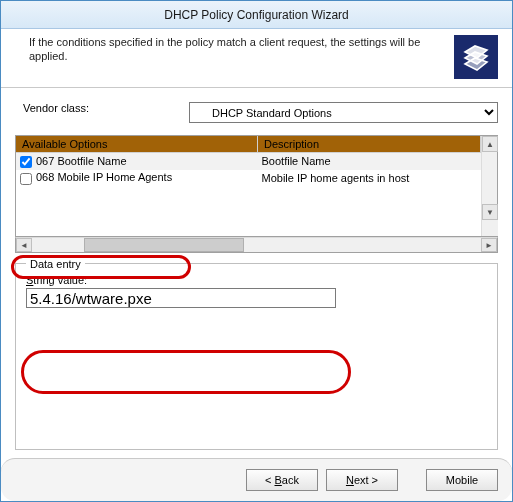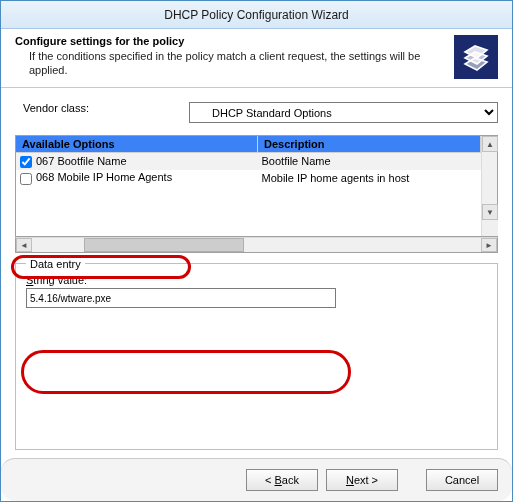--- a/index.html
+++ b/index.html
@@ -81,23 +81,23 @@
     overflow: hidden;
     position: relative;
   }
   .options-table {
     width: 100%;
     border-collapse: collapse;
     table-layout: fixed;
   }
   .options-table th {
     text-align: left;
-    font-weight: bold;
-    font-size: 11px;
-    background: #3b82f6;
+    font-weight: normal;
+    font-size: 11px;
+    background: #a16207;
     border-right: 1px solid #d0d0d0;
     border-bottom: 1px solid #d0d0d0;
     padding: 2px 6px;
     height: 14px;
   }
   .options-table td {
     padding: 1px 4px;
     font-size: 11px;
     white-space: nowrap;
     overflow: hidden;
@@ -163,21 +163,21 @@
     background: #fff;
     padding: 0 4px;
     font-size: 11px;
     display: inline-block;
   }
   .fieldset-inner { margin-top: -10px; }
   .sv-label { font-size: 11px; margin-bottom: 2px; display:block;}
   .sv-input {
     width: 310px;
     font-family: inherit;
-    font-size: 10px;
+    font-size: 15px;
     border: 1px solid #7a7a7a;
     padding: 2px 3px;
     height: 20px;
     background: #fff;
   }
   .footer {
     border-top: 1px solid #c9c9c9;
     padding: 10px 14px;
     display: flex;
     justify-content: flex-end;
@@ -208,21 +208,20 @@
 <body>
 
 <div class="window">
 
   <div class="titlebar">
     <span>DHCP Policy Configuration Wizard</span>
   </div>
 
   <div class="header">
     <div class="header-text">
-      <div class="header-title">Configure settings for the policy</div>
       <div class="header-sub">If the conditions specified in the policy match a client request, the settings will be applied.</div>
     </div>
     <div class="header-icon">
       <svg width="34" height="34" viewBox="0 0 34 34">
         <g fill="none" stroke="#fff" stroke-width="1.6">
           <path d="M6 12 L16 6 L28 10 L18 18 Z" fill="#fff" fill-opacity="0.85"></path>
           <path d="M6 18 L16 12 L28 16 L18 24 Z" fill="#fff" fill-opacity="0.7"></path>
           <path d="M6 24 L16 18 L28 22 L18 30 Z" fill="#fff" fill-opacity="0.55"></path>
         </g>
       </svg>
@@ -286,16 +285,16 @@
 
     <div class="annot annot1"></div>
     <div class="annot annot2"></div>
 
   </div>
 
   <div class="footer">
     <button class="btn">&lt; <span class="uline">B</span>ack</button>
     <button class="btn"><span class="uline">N</span>ext &gt;</button>
     <div style="width:12px"></div>
-    <button class="btn">Cancel</button>
+    <button class="btn">Mobile</button>
   </div>
 
 </div>
 
 </body></html>

